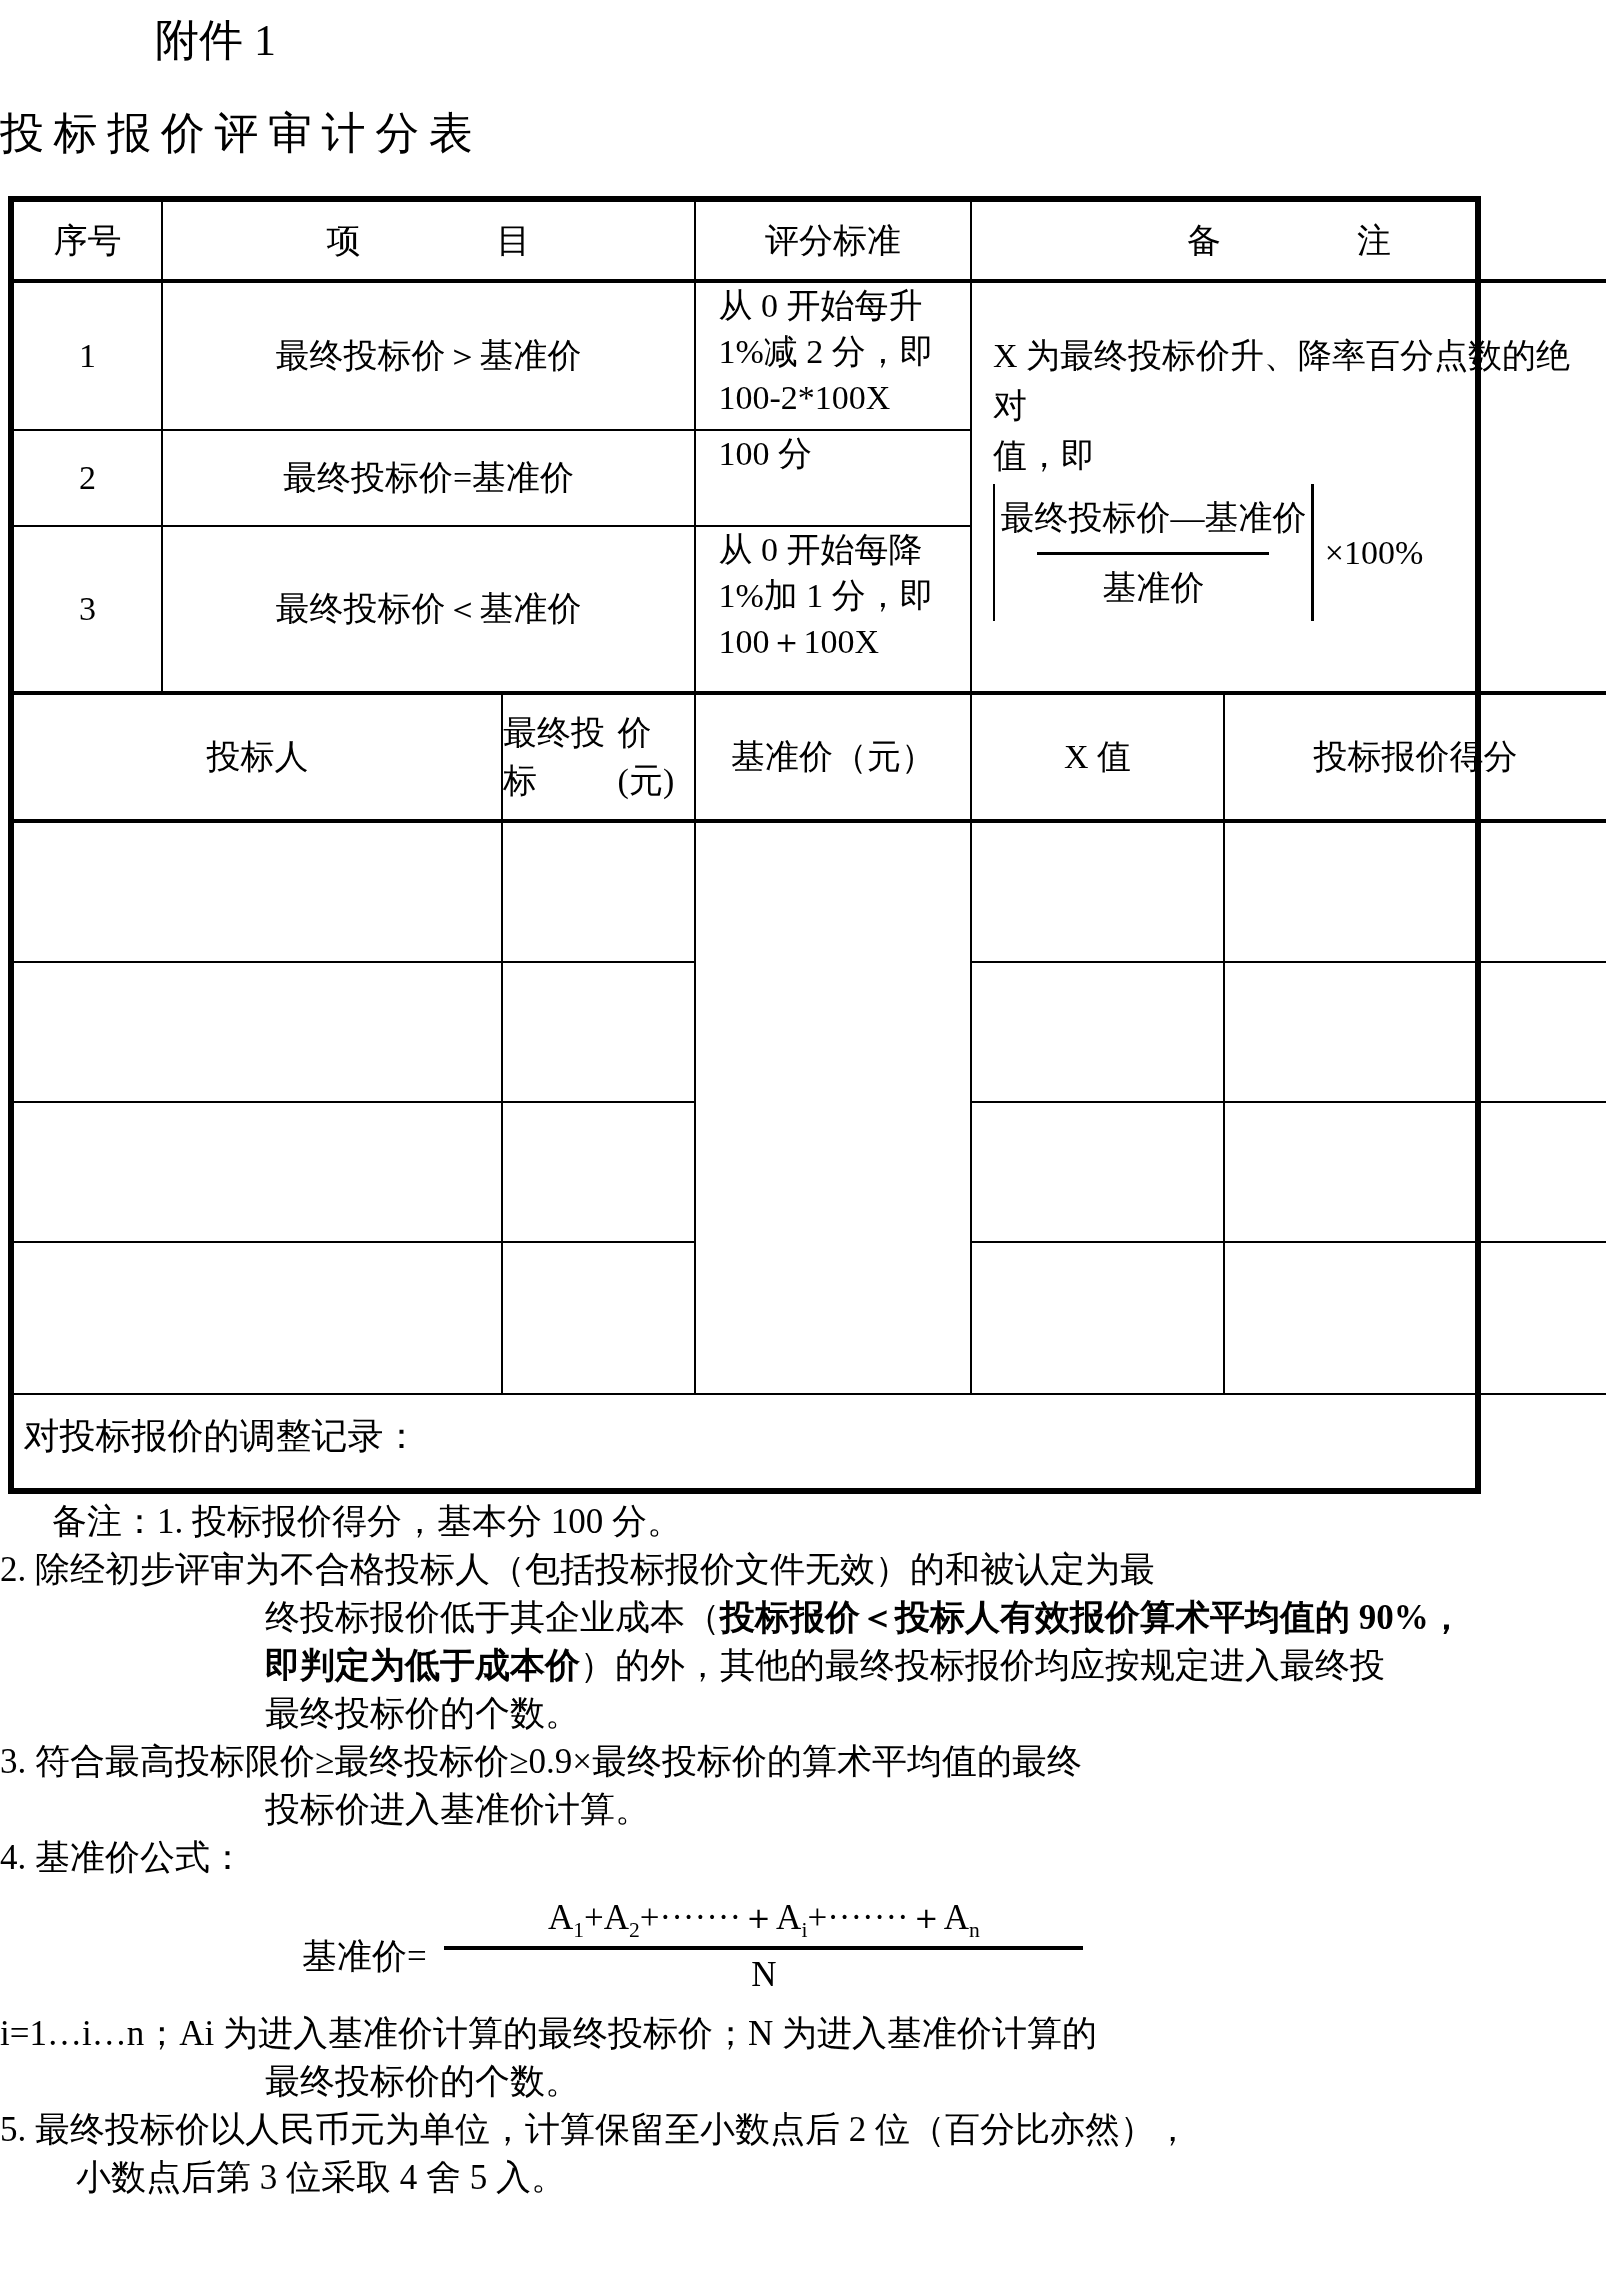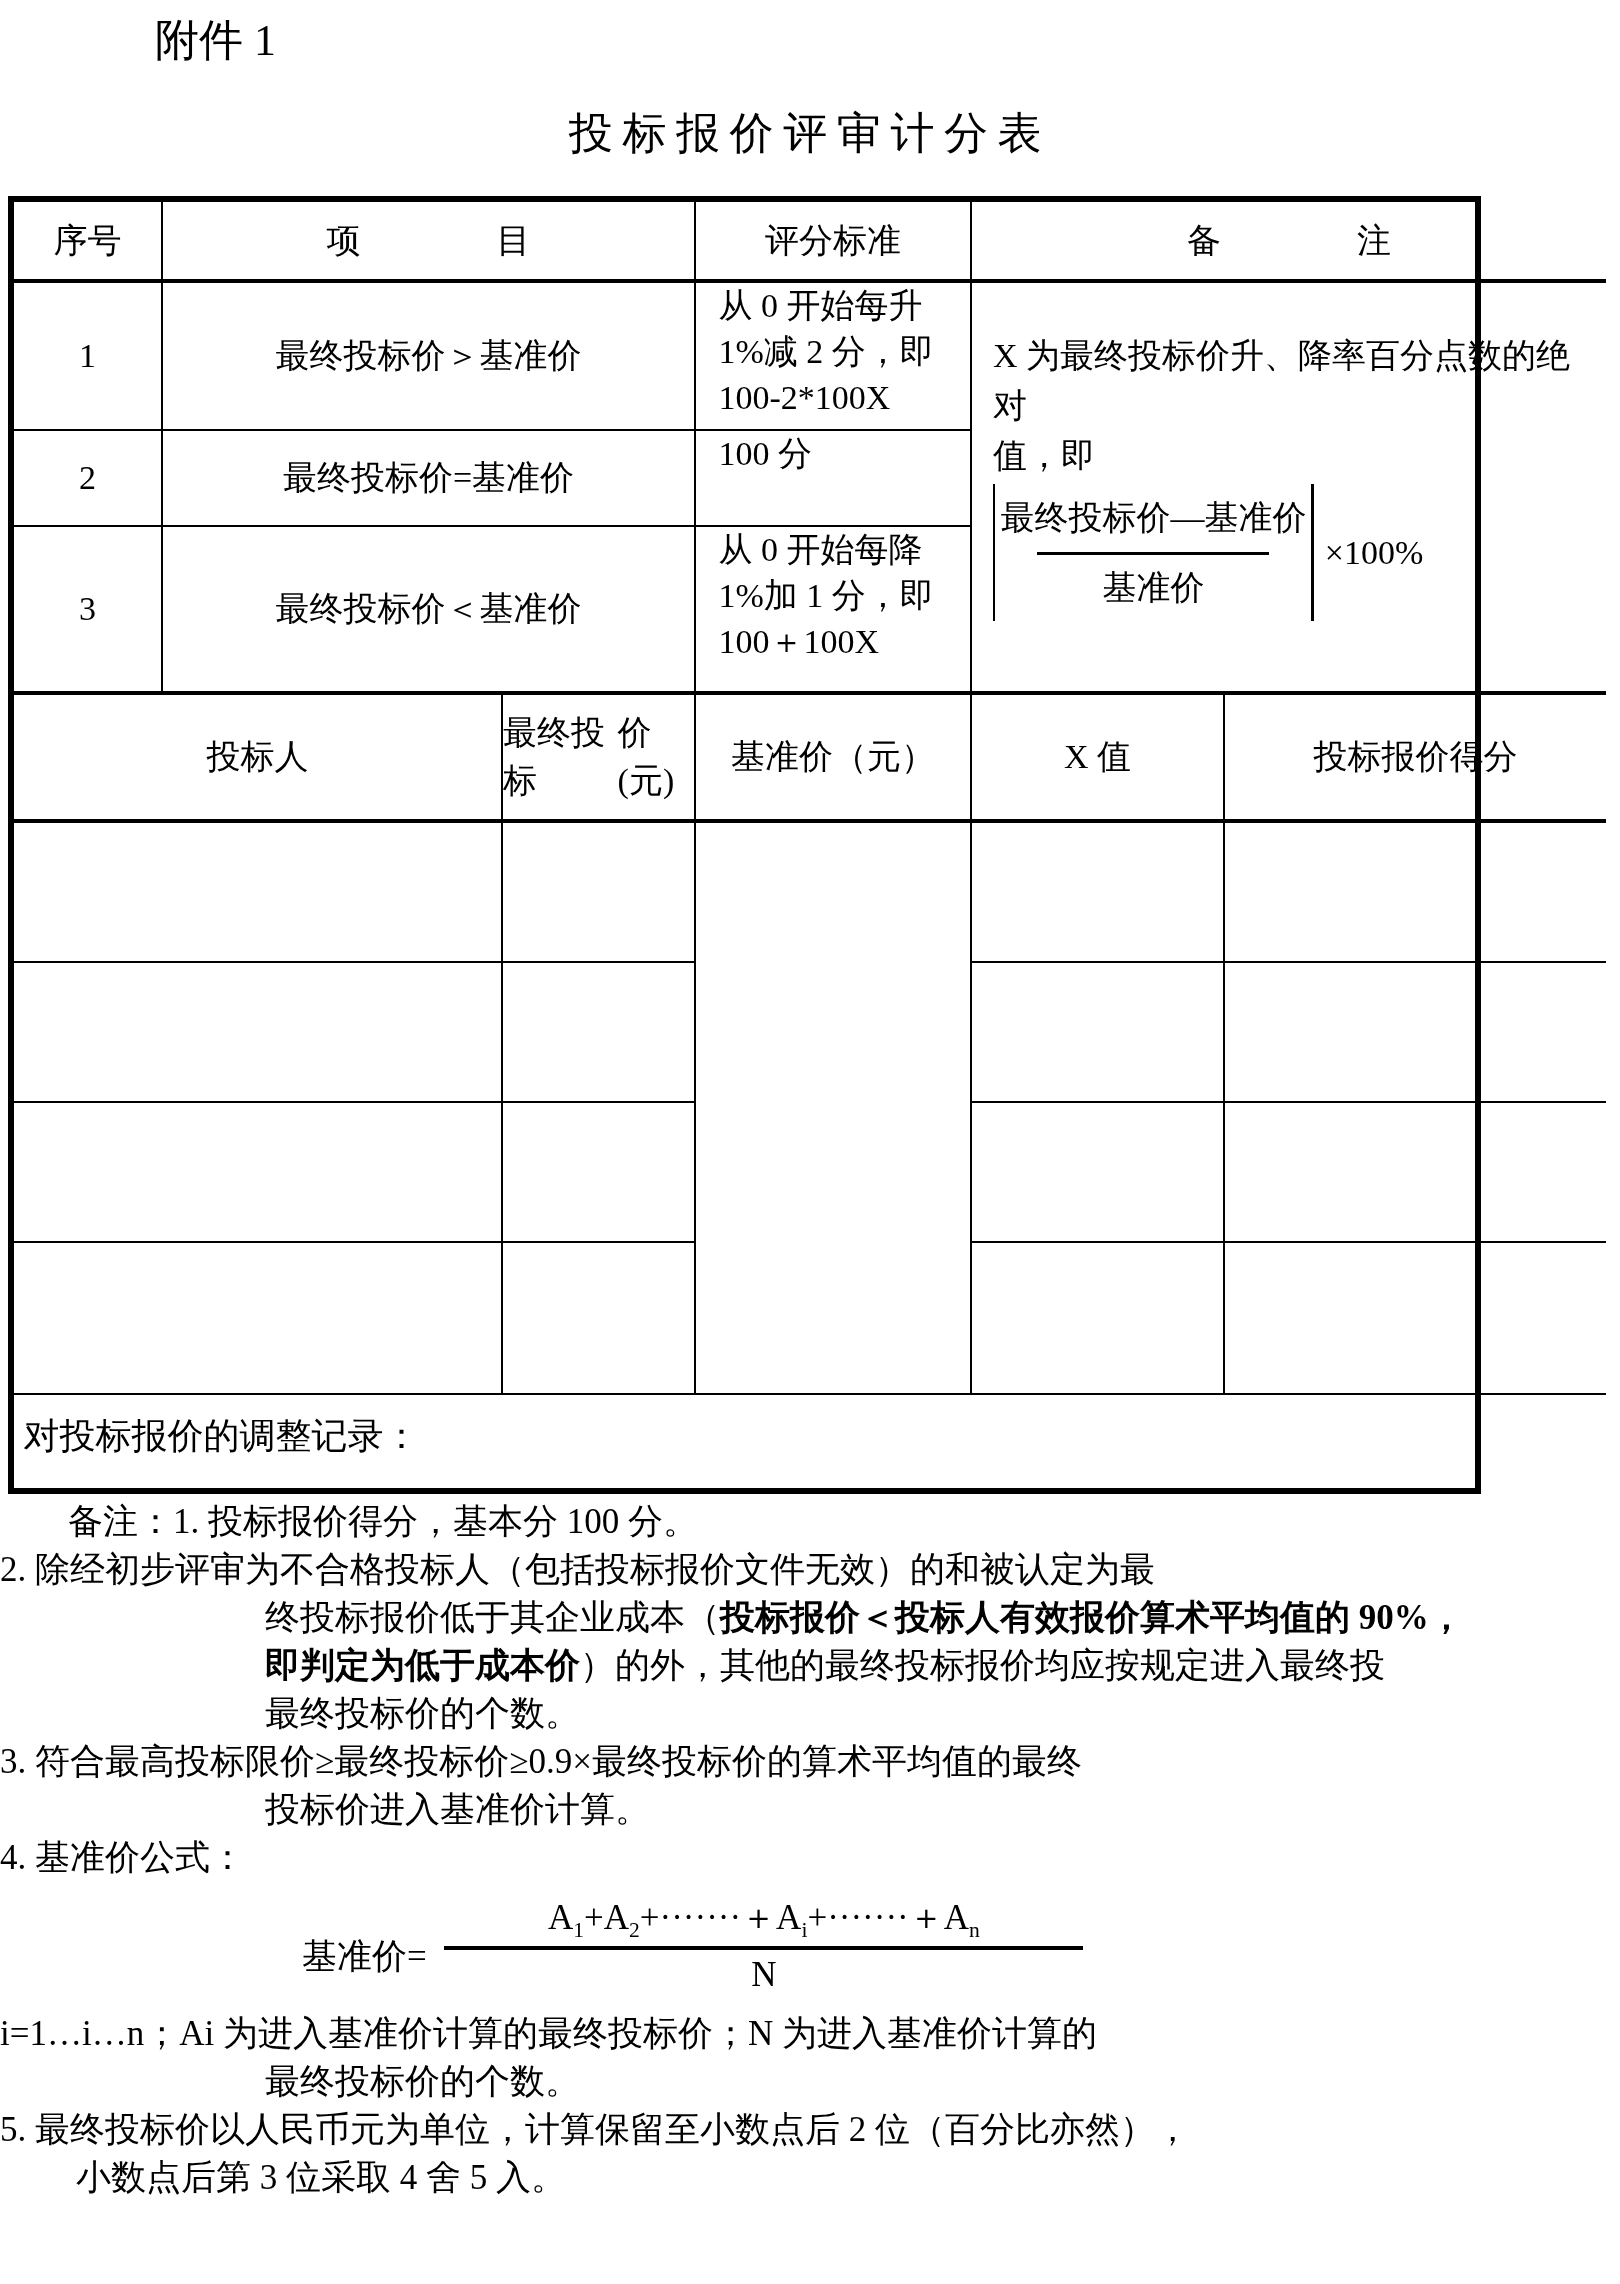--- a/index.html
+++ b/index.html
@@ -11,21 +11,21 @@
     color:#000;
     font-family:"Liberation Serif","DejaVu Serif",serif;
     overflow:hidden;
   }
   .attachment {
     position:absolute; left:126px; top:16px;
     font-size:44px; line-height:50px;margin-left:29px;
   }
   .doc-title {
     position:absolute; left:0; top:109px; width:100%;
-    text-align:center; font-size:44px; letter-spacing:9.6px; line-height:50px;
+    text-align:left; font-size:44px; letter-spacing:9.6px; line-height:50px;
   }
   
   .doc-table {
     position:absolute; left:8px; top:196px;
     width:1473px; height:1298px;
     border:6.4px solid #000;
   }
   .grid-top {
     display:grid;
     grid-template-columns:149px 533px 276px 634px;
@@ -78,21 +78,21 @@
     display:flex; align-items:flex-start; justify-content:flex-start;
     padding:17.6px 0 0 9.6px;
     font-size:36px;
   }
   
   .notes {
     position:absolute; left:0; top:1498px; width:1620px;
     font-size:35px; line-height:48px;
   }
   .note-line { white-space:nowrap; }
-  .ind-a { padding-left:68px; }
+  .ind-a { padding-left:52px; }
   .ind-b { }
   .ind-c { padding-left:265px; }
   .ind-d { padding-left:76px; }
   .b { font-weight:bold; }
   
   .formula4 {
     height:128px;
     display:flex; align-items:center;
     padding-left:302px;
   }

